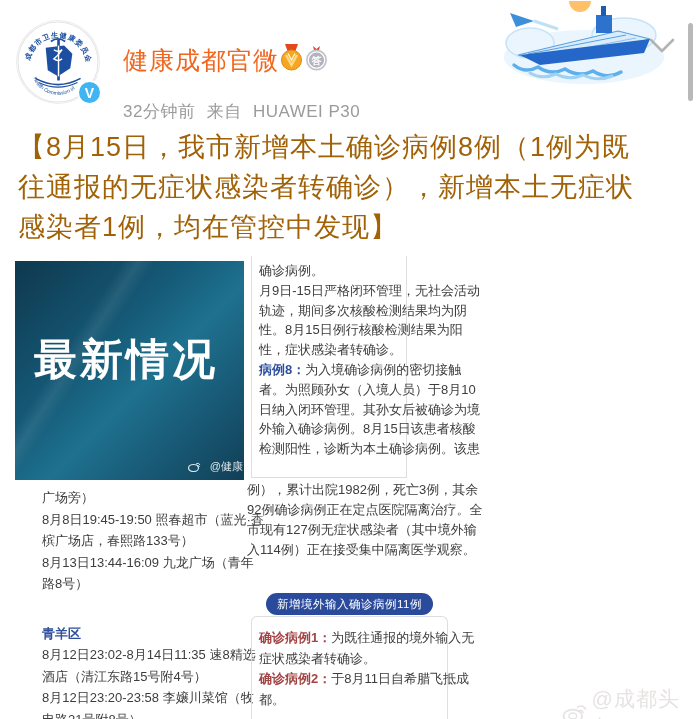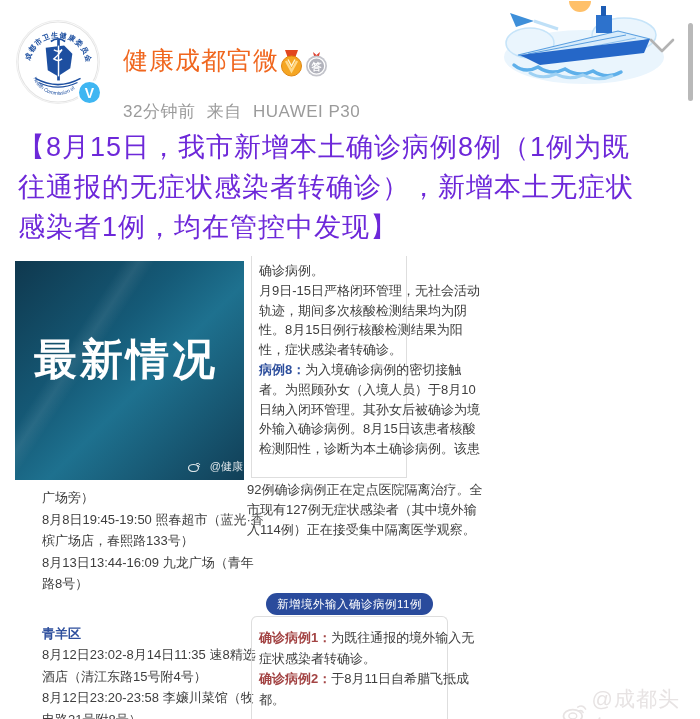--- a/index.html
+++ b/index.html
@@ -6,31 +6,31 @@
   .screen{position:relative;width:700px;height:719px;background:#ffffff;overflow:hidden;
           font-family:"Liberation Sans","DejaVu Sans",sans-serif;}
 
   
   .avatar{position:absolute;left:17px;top:21px;width:82px;height:82px;border-radius:50%;
           background:#fff;box-shadow:0 0 0 1px #ececec;}
   .avatar svg{width:100%;height:100%;display:block;}
   .v-badge{position:absolute;right:-3px;bottom:-2px;width:25px;height:25px;border-radius:50%;
            background:#3fb6f2;color:#fff;font-weight:bold;font-size:14px;display:flex;
            align-items:center;justify-content:center;border:2.5px solid #fff;box-sizing:border-box;}
-  .name-row{position:absolute;left:123px;top:44px;display:flex;align-items:flex-end;}
+  .name-row{position:absolute;left:123px;top:44px;display:flex;align-items:flex-start;}
   .username{font-size:25px;color:#f0661e;letter-spacing:1px;}
   .badge{width:25px;height:27px;display:block;}
   .meta{position:absolute;left:123px;top:100px;font-size:17px;color:#9b9b9b;letter-spacing:.5px;}
   .meta span{margin-right:6px;}
   .illustration{position:absolute;left:500px;top:1px;width:168px;height:86px;}
   .chevron{position:absolute;left:647px;top:36px;width:30px;height:20px;}
   .scrollbar{position:absolute;left:688px;top:23px;width:5px;height:78px;border-radius:3px;background:#b9b9b9;}
 
   
-  .post{position:absolute;left:18px;top:127px;font-size:27px;line-height:40px;color:#6d28d9;
+  .post{position:absolute;left:18px;top:127px;font-size:27px;line-height:40px;color:#a16207;
         font-weight:500;letter-spacing:1px;}
   .post div{white-space:nowrap;}
 
   
   .preview{position:absolute;left:0;top:258px;width:700px;height:461px;}
 
   .banner{position:absolute;left:15px;top:3px;width:229px;height:219px;overflow:hidden;
           background:linear-gradient(135deg,#0f384e 0%,#155a77 38%,#1e718f 56%,#113f57 100%);}
   .banner:after{content:"";position:absolute;left:-40px;top:-20px;width:160px;height:300px;
           background:linear-gradient(115deg,rgba(255,255,255,0) 45%,rgba(255,255,255,.08) 50%,rgba(255,255,255,0) 55%);
@@ -178,20 +178,21 @@
       <div class="tline">
         <span class="lbl-blue">病例8：</span><span>为入境确诊病例的密切接触</span>
       </div>
       <div class="tline">者。为照顾孙女（入境人员）于8月10</div>
       <div class="tline">日纳入闭环管理。其孙女后被确诊为境</div>
       <div class="tline">外输入确诊病例。8月15日该患者核酸</div>
       <div class="tline">检测阳性，诊断为本土确诊病例。该患</div>
     </div>
 
     <div class="rpara">
+      <div class="tline">例），累计出院1982例，死亡3例，其余</div>
       <div class="tline">92例确诊病例正在定点医院隔离治疗。全</div>
       <div class="tline">市现有127例无症状感染者（其中境外输</div>
       <div class="tline">入114例）正在接受集中隔离医学观察。</div>
     </div>
 
     <div class="pill-row">
       <div class="pill">新增境外输入确诊病例11例</div>
     </div>
 
     <div class="box2">

